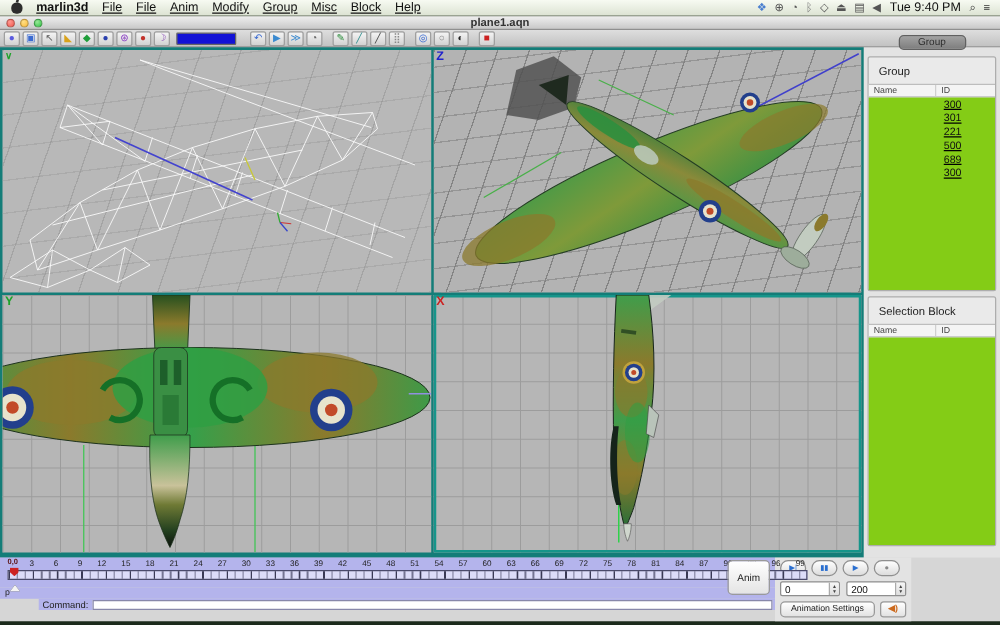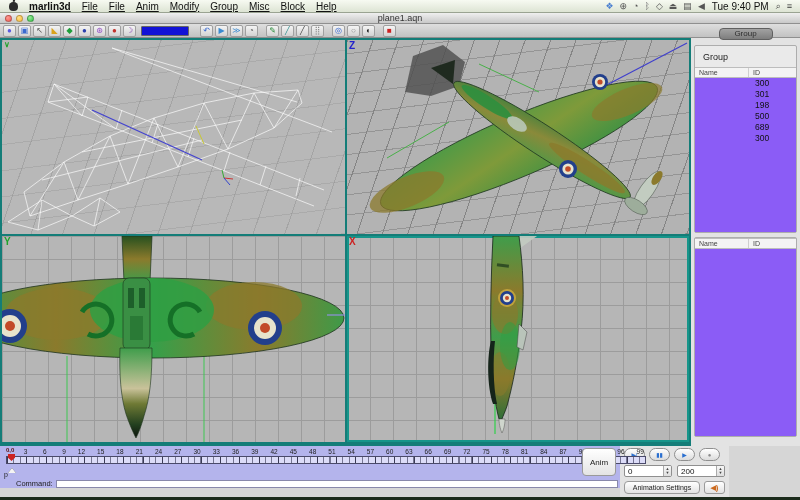--- a/index.html
+++ b/index.html
@@ -16,21 +16,21 @@
   .apple::before { content:""; position:absolute; top:-3px; left:4px; width:2px; height:3px; background:#2d2d2d; transform:rotate(18deg); }
   .menu-item { cursor:default; white-space:nowrap; }
   .menu-item:first-child { font-weight:bold; }
   .mbicon { font-size:9px; line-height:13px; }
   #menu-clock { font-size:10px; }
 
   
   #window { position:absolute; top:13px; left:0; width:800px; height:484px; background:#d6d6d6; }
 
   #titlebar { height:11px; background:linear-gradient(#efefef,#c8c8c8); border-bottom:1px solid #8f8f8f;
-    position:relative; display:flex; align-items:center; }
+    position:relative; display:flex; align-items:center;font-weight:bold; }
   .tlights { position:absolute; left:5px; top:2px; display:flex; gap:4px; }
   .tl { width:7px; height:7px; border-radius:50%; border:1px solid rgba(0,0,0,.25); }
   .tl.r { background:radial-gradient(circle at 35% 30%, #ff9a93, #f35b51); }
   .tl.y { background:radial-gradient(circle at 35% 30%, #ffe087, #fdbd3c); }
   .tl.g { background:radial-gradient(circle at 35% 30%, #9ce89a, #34c748); }
   #win-title { flex:1; text-align:center; font-size:9px; color:#333; }
 
   #toolbar { height:14px; background:linear-gradient(#dedede,#c2c2c2); border-bottom:1px solid #8f8f8f;
     display:flex; align-items:center; gap:2px; padding-left:3px; }
   .tbtn { width:13px; height:12px; background:linear-gradient(#f4f4f4,#d2d2d2); border:1px solid #9f9f9f;
@@ -65,21 +65,21 @@
     font-size:8px; color:#2e2e2e; text-align:center; line-height:10px; z-index:20; }
   .pbox { margin:4px 3px 0 3px; border:1px solid #adadad; background:#eaeaea; display:flex; flex-direction:column; border-radius:2px; }
   #group-box { height:188px; margin-top:7px; }
   #selection-box { height:200px; }
   .pbox .ptitle { font-size:9px; color:#222; padding:6px 0 5px 8px; }
   .pbox .phead { display:flex; background:#f4f4f4; border-top:1px solid #bdbdbd; border-bottom:1px solid #bdbdbd;
     font-size:7px; color:#444; }
   .pbox .phead span { padding:1px 0 1px 4px; }
   .ph-name { width:54px; border-right:1px solid #cfcfcf; }
   .ph-id { flex:1; }
-  .plist { flex:1; background:#8b5cf6; overflow:hidden; }
+  .plist { flex:1; background:#84cc16; overflow:hidden;text-decoration:underline; }
   .lrow { display:flex; font-size:8.5px; color:#111; height:11px; line-height:11px; }
   .lrow .c-name { width:54px; }
   .lrow .c-id { flex:1; padding-left:6px; }
 
   
   #bottom { display:flex; }
   #bottom-left { width:620px; position:relative; }
   #timeline { height:24px; background:#b4b4ec; position:relative; padding:2px 0 0 6px; }
   #ruler { width:640px; position:relative; }
   #origin { position:absolute; left:0; top:-1px; font-size:6px; color:#5a0f0f; font-weight:bold; }
@@ -91,21 +91,21 @@
     background-size:100% 100%, 100% 50%; background-position:0 0,0 100%; background-repeat:no-repeat,repeat; }
   #playhead { position:absolute; left:2px; top:6px; width:7px; height:7px; background:#cc2222;
     clip-path:polygon(0 0,100% 0,100% 55%,50% 100%,0 55%); z-index:4; }
   #playhead-tri { position:absolute; left:2px; top:20px; width:0; height:0;
     border-left:4px solid transparent; border-right:4px solid transparent; border-bottom:5px solid #f4f4f4;
     filter:drop-shadow(0 0 .5px #333); z-index:4; }
   #anim-btn { position:absolute; right:4px; top:2px; width:34px; height:28px; background:linear-gradient(#ffffff,#e4e4e4);
     border:1px solid #9a9a9a; border-radius:4px; font-size:8px; color:#222; z-index:6;
     font-family:"Liberation Sans",sans-serif; }
   #cmd-hist { height:9px; background:#b4b4ec; font-size:7px; color:#222; padding-left:4px; line-height:9px; }
-  #cmd-row { height:9px; background:#b4b4ec; display:flex; align-items:center; font-size:7.5px; color:#222; padding-left:16px; }
+  #cmd-row { height:9px; background:#b4b4ec; display:flex; align-items:center; font-size:7.5px; color:#222; padding-left:3px;margin-left:31px; }
   #cmd-input { flex:1; height:8px; margin:0 2px 0 3px; background:#fff; border:1px solid #8888aa;
     font-size:7px; padding:0 2px; font-family:"Liberation Sans",sans-serif; }
   #status-row { height:9px; background:#e2e2e2; font-size:7.5px; color:#111; padding-left:3px; line-height:9px; }
 
   
   #controls { width:109px; height:51px; background:#e3e3e3; padding:2px 4px 0 4px; }
   #transport { display:flex; gap:4px; justify-content:flex-start; }
   .rbtn { width:21px; height:13px; border:1px solid #8f8f8f; border-radius:7px;
     background:linear-gradient(#ffffff,#dcdcdc); font-size:6px; color:#2a6fd0; text-align:center; line-height:12px; }
   .rbtn.gray { color:#8a8a8a; }
@@ -374,38 +374,39 @@
             <div class="lrow">
             <span class="c-name"></span>
               <span class="c-id">300</span>
           </div>
             <div class="lrow">
             <span class="c-name"></span>
               <span class="c-id">301</span>
           </div>
             <div class="lrow">
             <span class="c-name"></span>
-              <span class="c-id">198</span>
+              <span class="c-id">221</span>
           </div>
             <div class="lrow">
             <span class="c-name"></span>
               <span class="c-id">500</span>
           </div>
             <div class="lrow">
             <span class="c-name"></span>
               <span class="c-id">689</span>
           </div>
             <div class="lrow">
             <span class="c-name"></span>
               <span class="c-id">300</span>
           </div>
           </div>
       </div>
 
       <div class="pbox" id="selection-box">
+        <div class="ptitle">Selection Block</div>
         <div class="phead">
           <span class="ph-name">Name</span>
           <span class="ph-id">ID</span>
         </div>
         <div class="plist"></div>
       </div>
     </div>
   </div>
 
   <div id="bottom">

